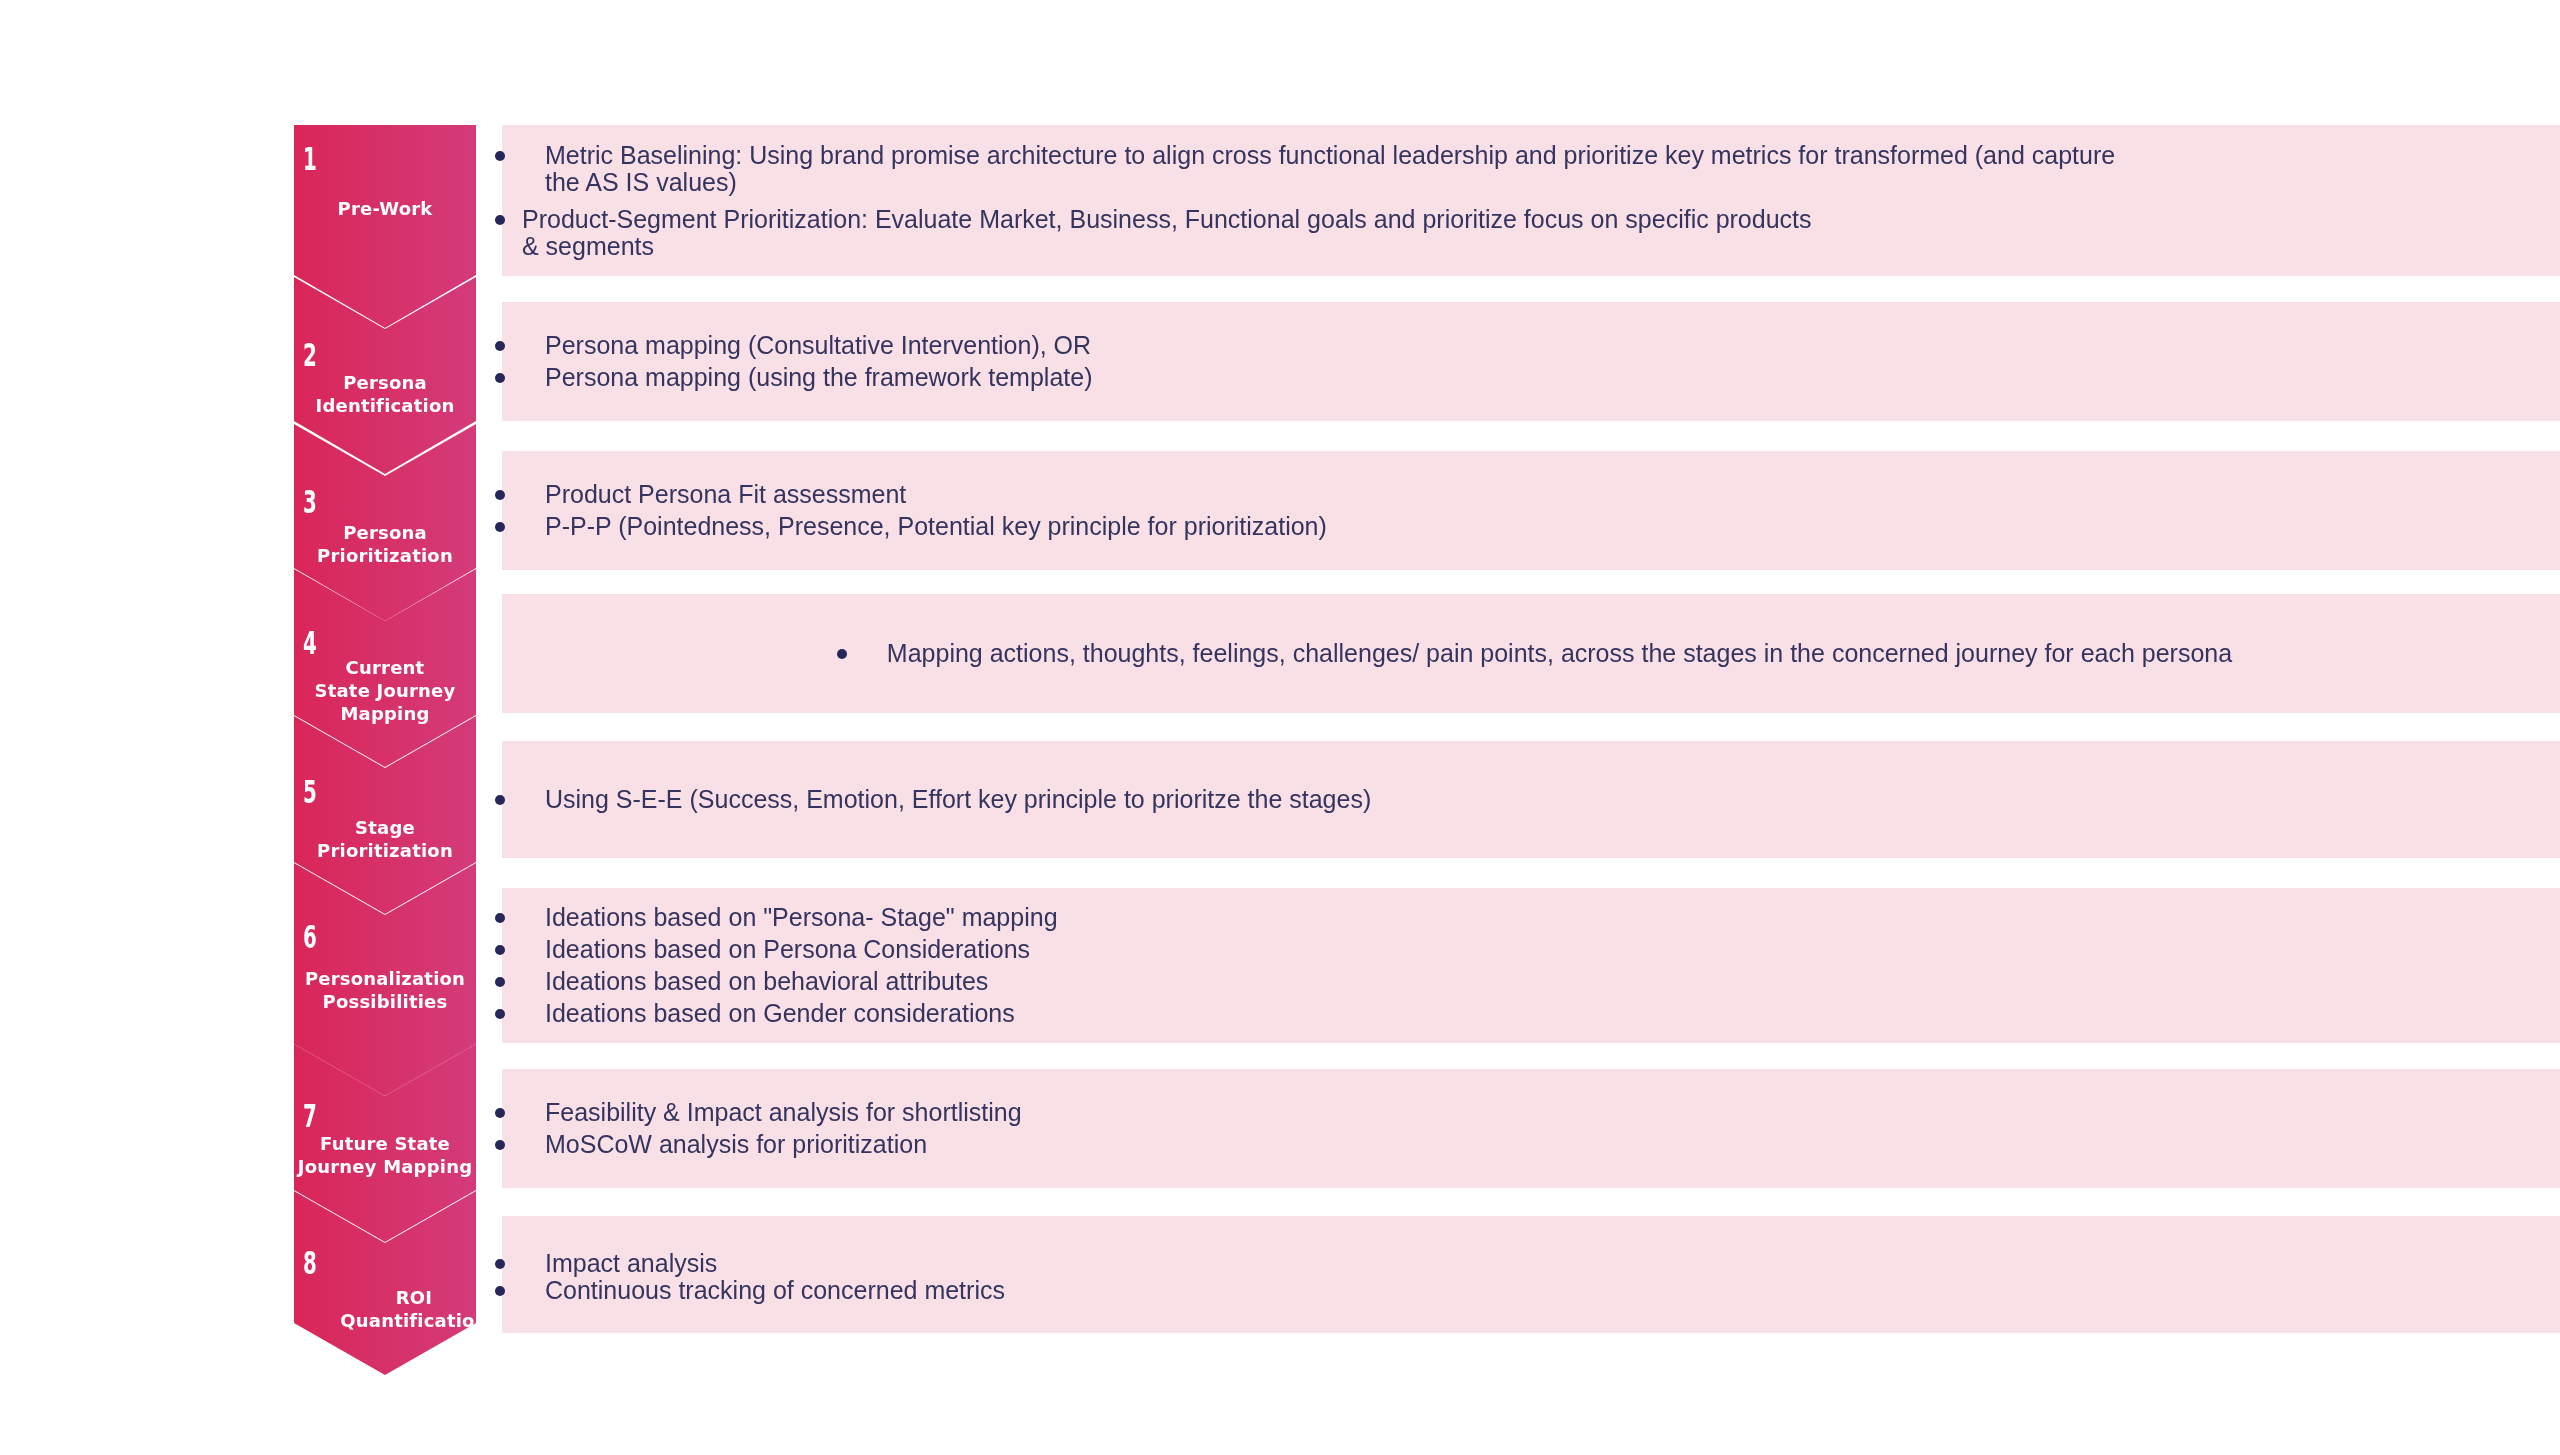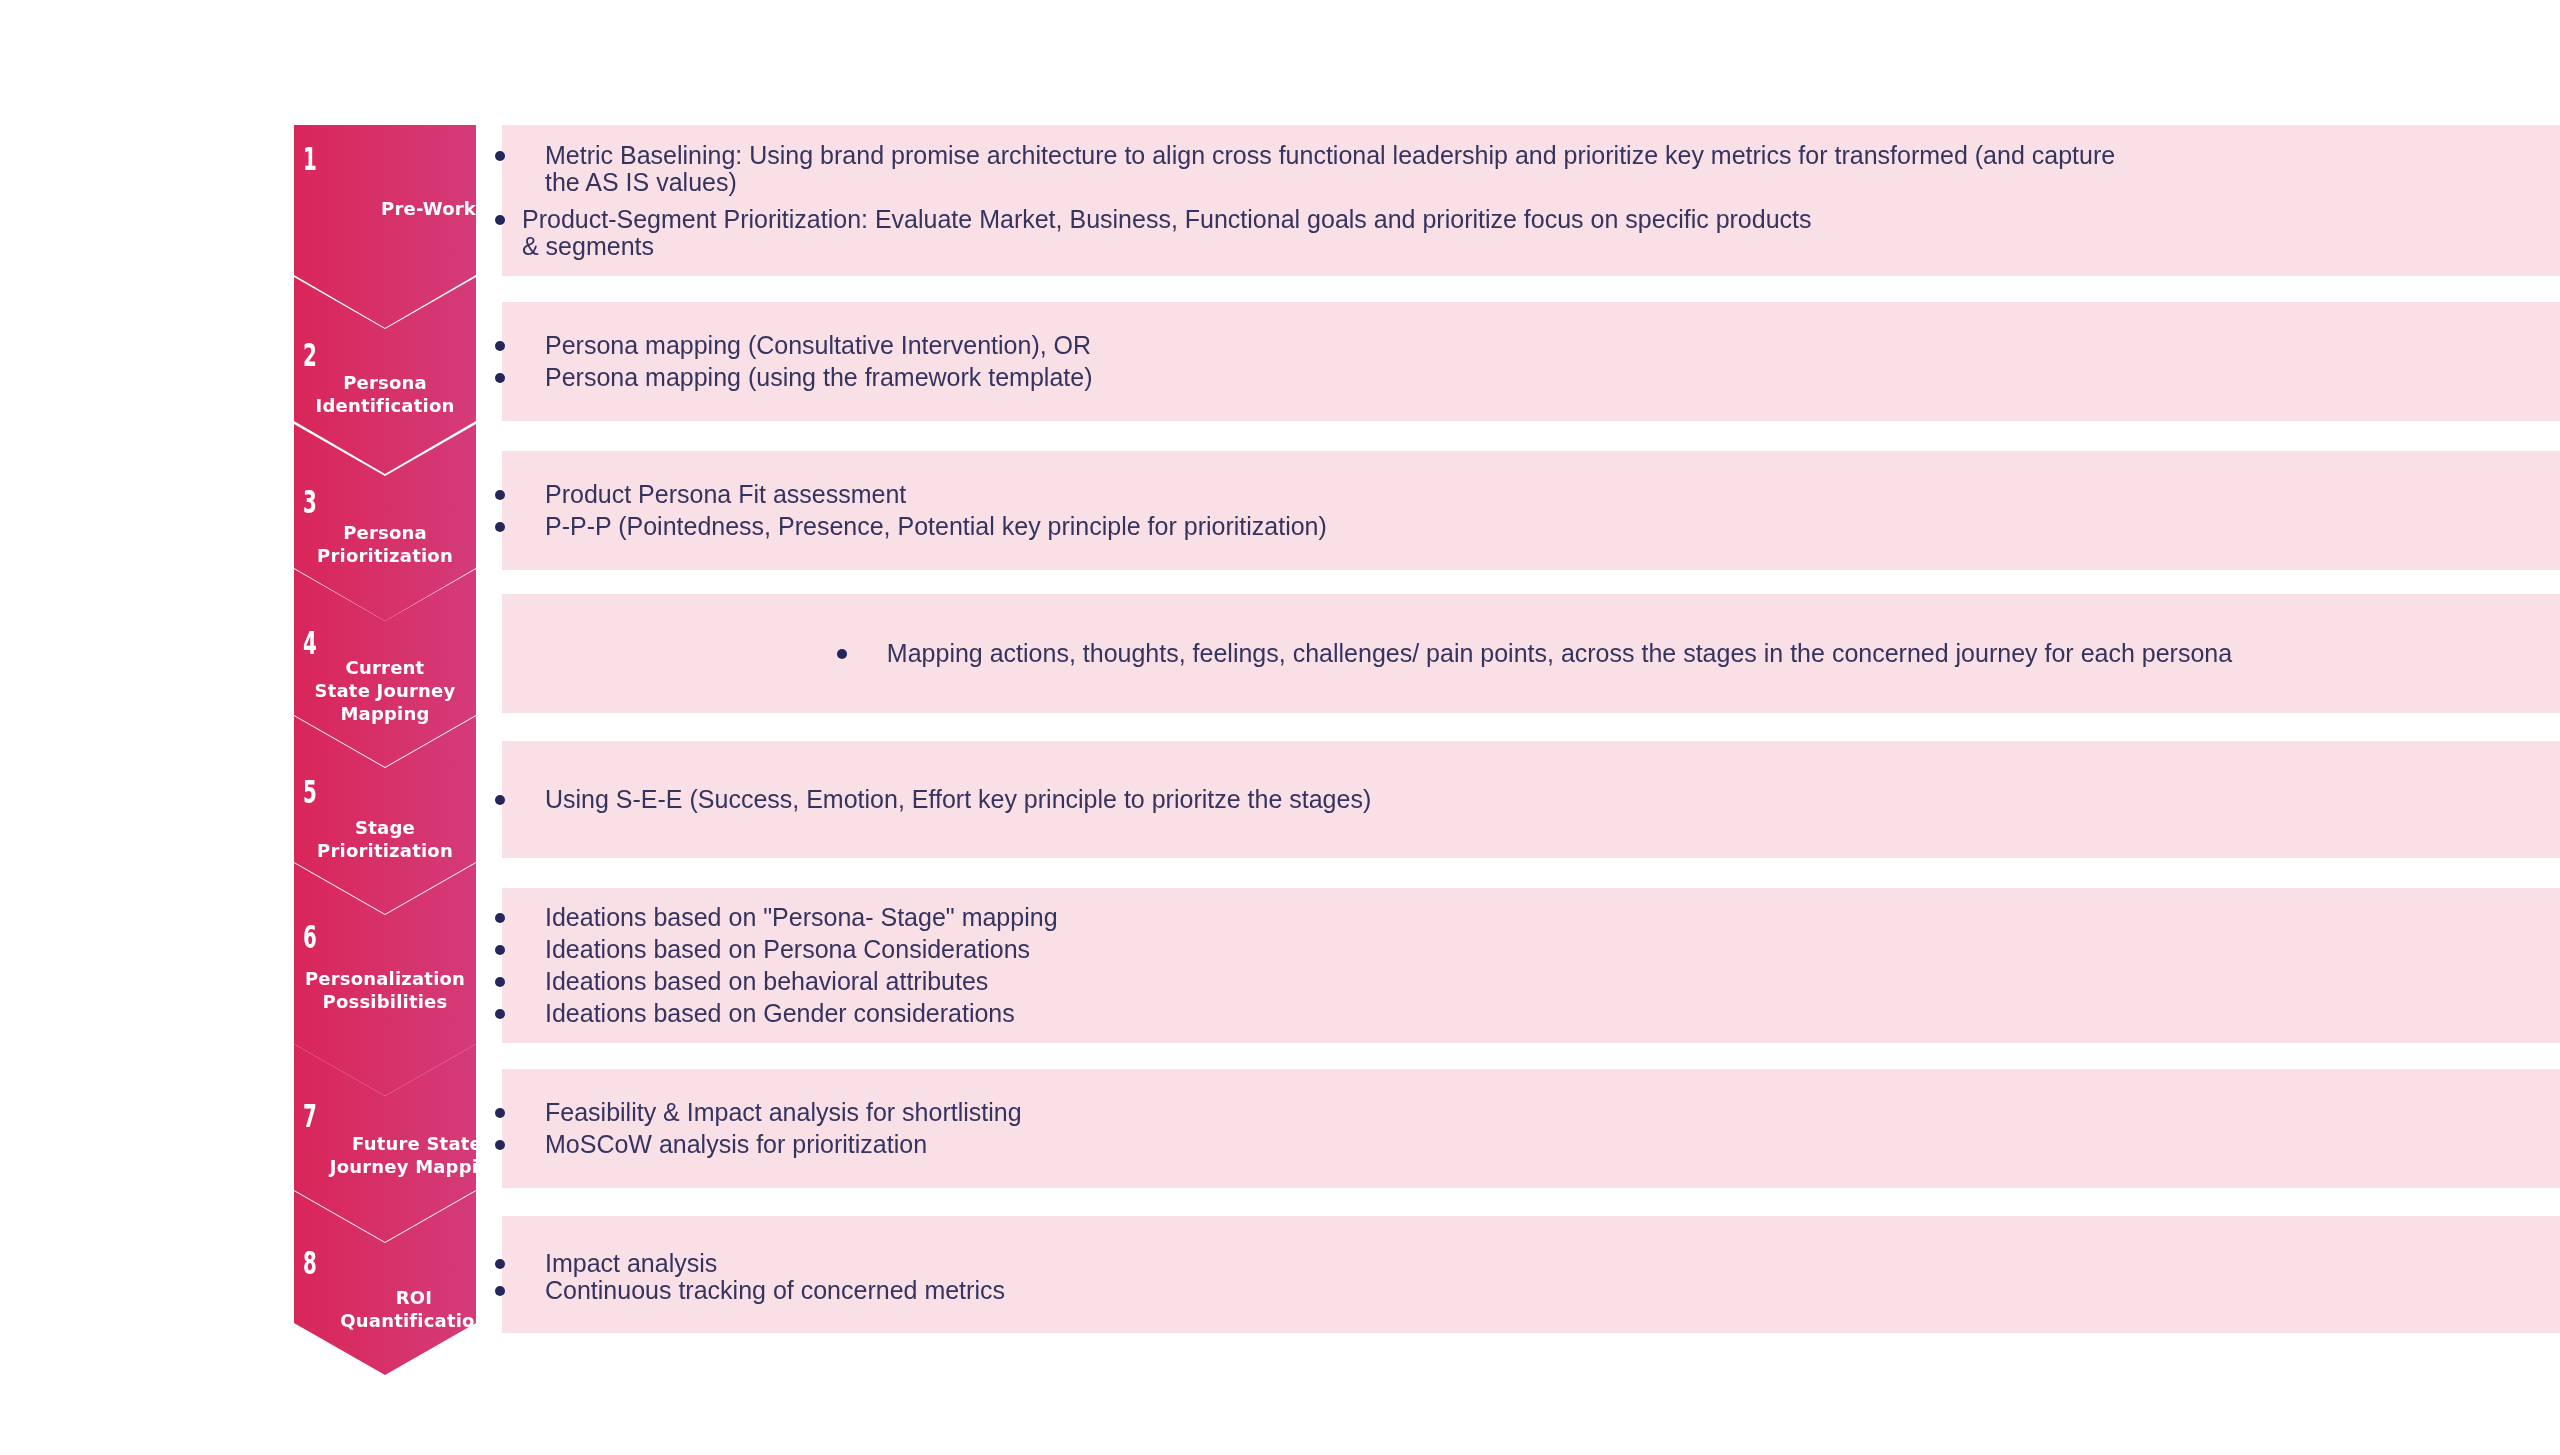--- a/index.html
+++ b/index.html
@@ -34,21 +34,21 @@
     <svg height="205" viewBox="0 0 182 205">
       <defs>
           <linearGradient id="g1" x1="0" x2="1" y1="0" y2="0">
             <stop offset="0" stop-color="#D92659"></stop>
             <stop offset="1" stop-color="#D43B79"></stop>
           </linearGradient>
         </defs>
       <polygon points="0,0 182,0 182,150 91,203 0,150" fill="url(#g1)"></polygon>
     </svg>
     <div class="step-num">1</div>
-    <div class="step-label" style="top:72px;text-align:right;">
+    <div class="step-label" style="top:72px;">
       <div>Pre-Work</div>
     </div>
   </div>
   <div class="box" style="top:125px;height:151px;">
     <ul>
       <li>
           <span class="dot"></span>
           <span class="txt">Metric Baselining: Using brand promise architecture to align cross functional leadership and prioritize key metrics for transformed (and capture the AS IS values)</span>
         </li>
       <li class="gap">
@@ -208,21 +208,21 @@
     <svg height="200" viewBox="0 0 182 200">
       <defs>
           <linearGradient id="g7" x1="0" x2="1">
             <stop offset="0" stop-color="#D92659"></stop>
             <stop offset="1" stop-color="#D43B79"></stop>
           </linearGradient>
         </defs>
       <polygon points="0,0 91,52 182,0 182,146 91,198 0,146" fill="url(#g7)"></polygon>
     </svg>
     <div class="step-num" style="top:56px;">7</div>
-    <div class="step-label" style="top:88px;padding-left:32px;">
+    <div class="step-label" style="top:88px;">
       <div>Future State</div>
       <div>Journey Mapping</div>
     </div>
   </div>
   <div class="box" style="top:1069px;height:119px;">
     <ul>
       <li>
           <span class="dot"></span>
           <span class="txt">Feasibility &amp; Impact analysis for shortlisting</span>
         </li>

